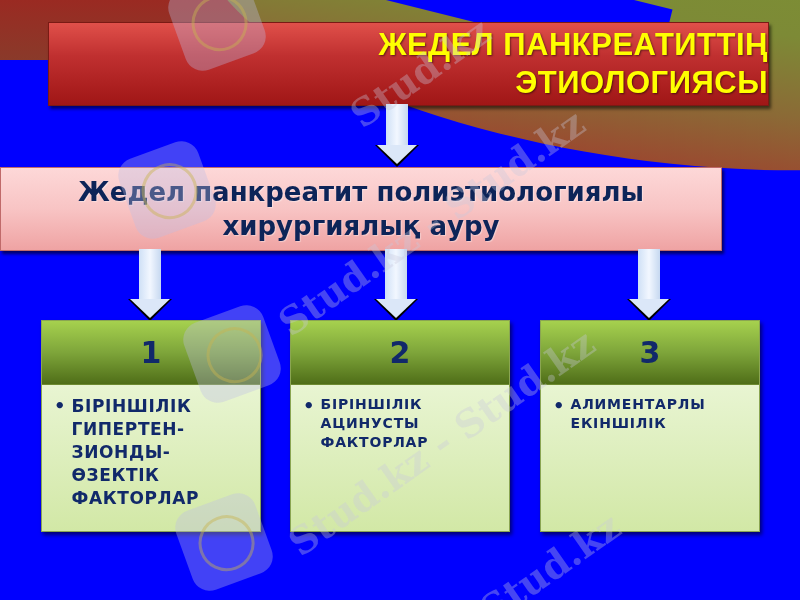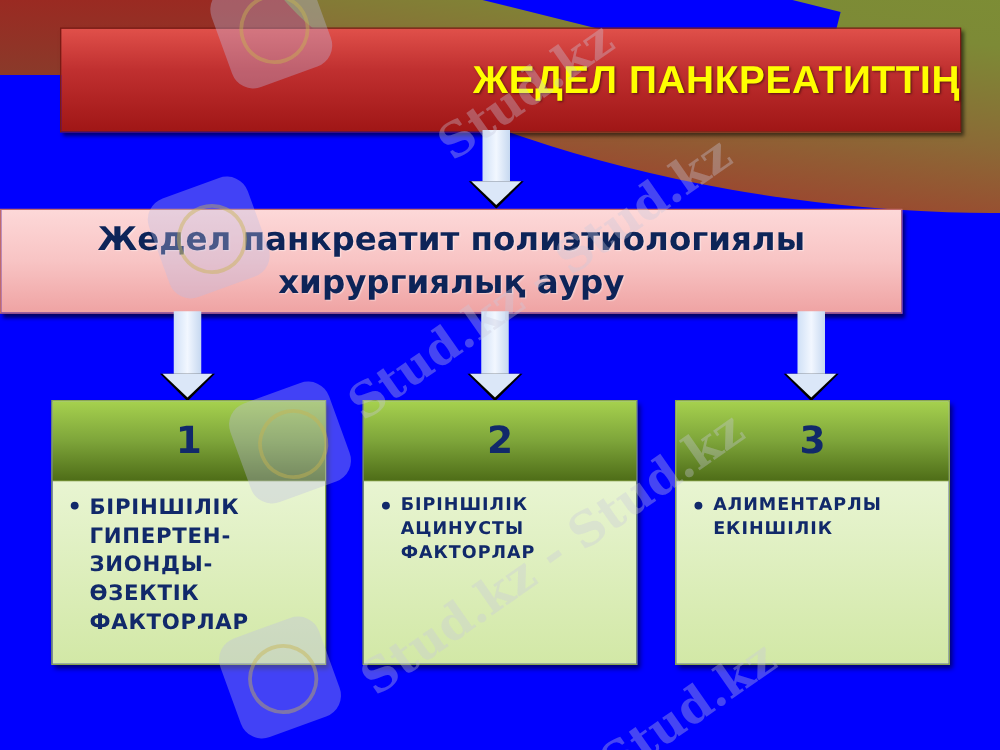--- a/index.html
+++ b/index.html
@@ -110,20 +110,21 @@
 </style>
 </head>
 <body>
 
 <div class="top-band"></div>
 <div class="arc-olive"></div>
 <div class="blue-sliver"></div>
 
 <div class="title-box">
   <div class="title-line">ЖЕДЕЛ ПАНКРЕАТИТТІҢ</div>
+  <div class="title-line">ЭТИОЛОГИЯСЫ</div>
 </div>
 
 <div class="arrow" style="left:375px; top:104px; height:63px;">
   <div class="shaft" style="height:42px;"></div>
   <div class="head" style="top:41px;"></div>
   <div class="head-inner" style="top:41px;"></div>
 </div>
 
 <div class="subtitle-box">
   <div class="subtitle-line">Жедел панкреатит полиэтиологиялы</div>

